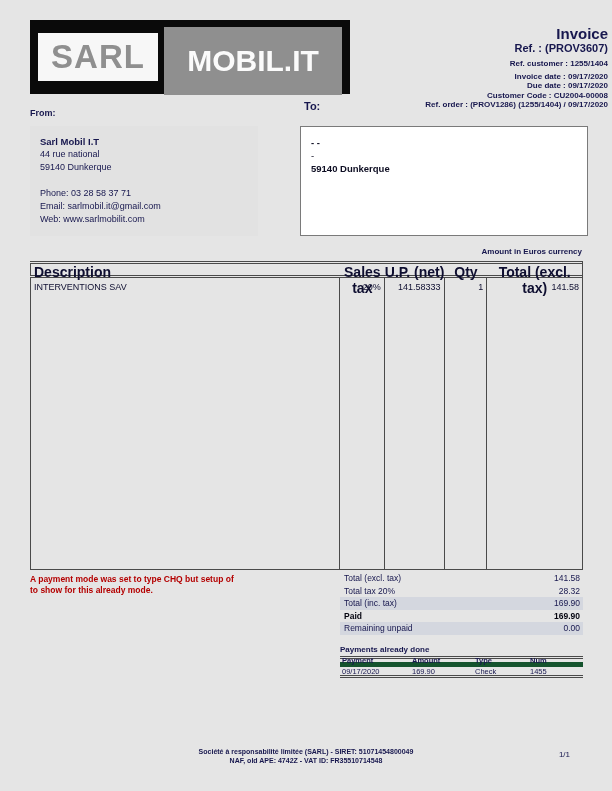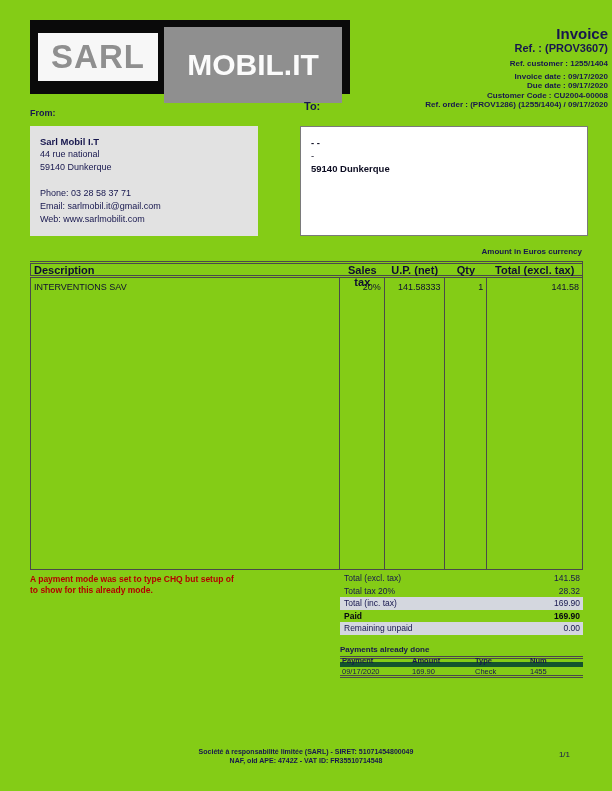--- a/index.html
+++ b/index.html
@@ -1,21 +1,21 @@
 <!DOCTYPE html>
 <html><head>
 <meta charset="utf-8">
 <style>
   * { margin: 0; padding: 0; box-sizing: border-box; }
   html, body { background: #ffffff; }
   .page {
     position: relative;
     width: 612px;
     height: 791px;
-    background: #84cc16;
+    background: #e5e5e5;
     font-family: "Liberation Sans", sans-serif;
     color: #17174e;
     overflow: hidden;
   }
 
   
   .logo {
     position: absolute;
     left: 30px; top: 20px;
     width: 320px; height: 74px;
@@ -26,21 +26,21 @@
     left: 8px; top: 13px;
     width: 120px; height: 48px;
     background: #f7f7f7;
     display: flex; align-items: center; justify-content: center;
     color: #8f8f8f;
     font-weight: bold; font-size: 33px; letter-spacing: 1px;
   }
   .logo-right {
     position: absolute;
     left: 134px; top: 7px;
-    width: 178px; height: 76px;
+    width: 178px; height: 68px;
     background: #8f8f8f;
     display: flex; align-items: center; justify-content: center;
     color: #fbfbfb;
     font-weight: bold; font-size: 30px; letter-spacing: 0px;
   }
 
   
   .doc-header {
     position: absolute;
     right: 4px; top: 26px;
@@ -93,21 +93,21 @@
     width: 553px;
     color: #0e0e30;
   }
   .inv-head {
     display: flex;
     border-top: 3px double #4a4a4a;
     border-bottom: 3px double #4a4a4a;
     border-left: 1px solid #4a4a4a;
     border-right: 1px solid #4a4a4a;
     height: 17px;
-    font-size: 11px; font-weight: bold;
+    font-size: 14px; font-weight: bold;
     align-items: center;
   }
   .inv-body {
     display: flex;
     height: 292px;
     border-left: 1px solid #4a4a4a;
     border-right: 1px solid #4a4a4a;
     border-bottom: 1px solid #4a4a4a;
     font-size: 9px;
   }

